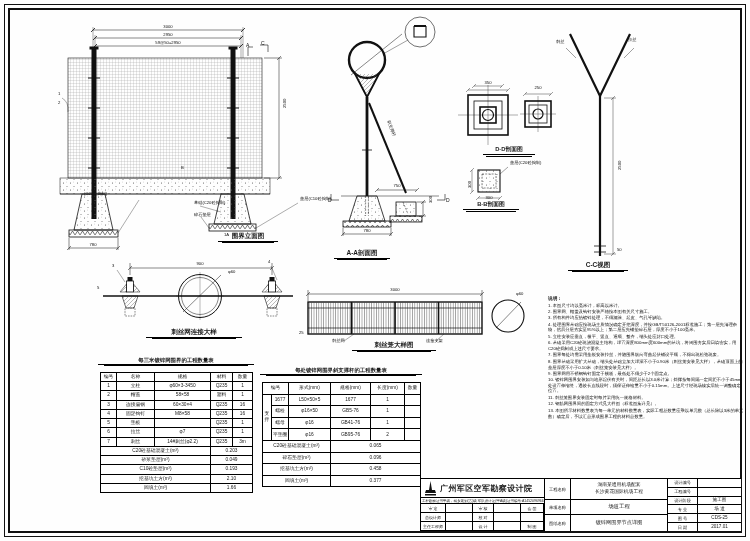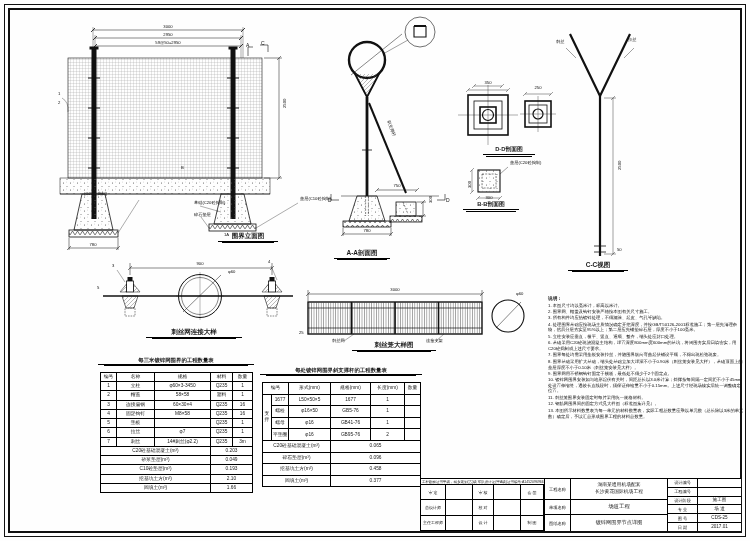--- a/index.html
+++ b/index.html
@@ -437,20 +437,28 @@
         </tr>
     <tr>
           <td colspan="3">回填土(m³)</td>
           <td colspan="3">0.377</td>
         </tr>
   </tbody>
     </table>
 
   <div id="titleblock">
     <div class="tb-a">
+      <div class="tb-a1">
+        <svg width="13" height="15" viewBox="0 0 13 15" style="margin:0 3px">
+          <path d="M6.5 0 L8 9 H5 Z" fill="#111"></path>
+          <path d="M2 9 h9 l1 3 h-11 z" fill="#111"></path>
+          <rect x="1" y="13" width="11" height="1.5" fill="#111"></rect>
+        </svg>
+        <span class="tb-name">广州军区空军勘察设计院</span>
+      </div>
       <div class="tb-a2">工程勘察证书甲级，城乡规划(乙)级 军队设计证(甲A级)证书编号:A1452096966</div>
       <div class="tb-a3">
         <div>审 定</div>
         <div></div>
         <div>审 核</div>
         <div></div>
         <div>会 签</div>
         <div>总设计师</div>
         <div></div>
         <div>校 对</div>

